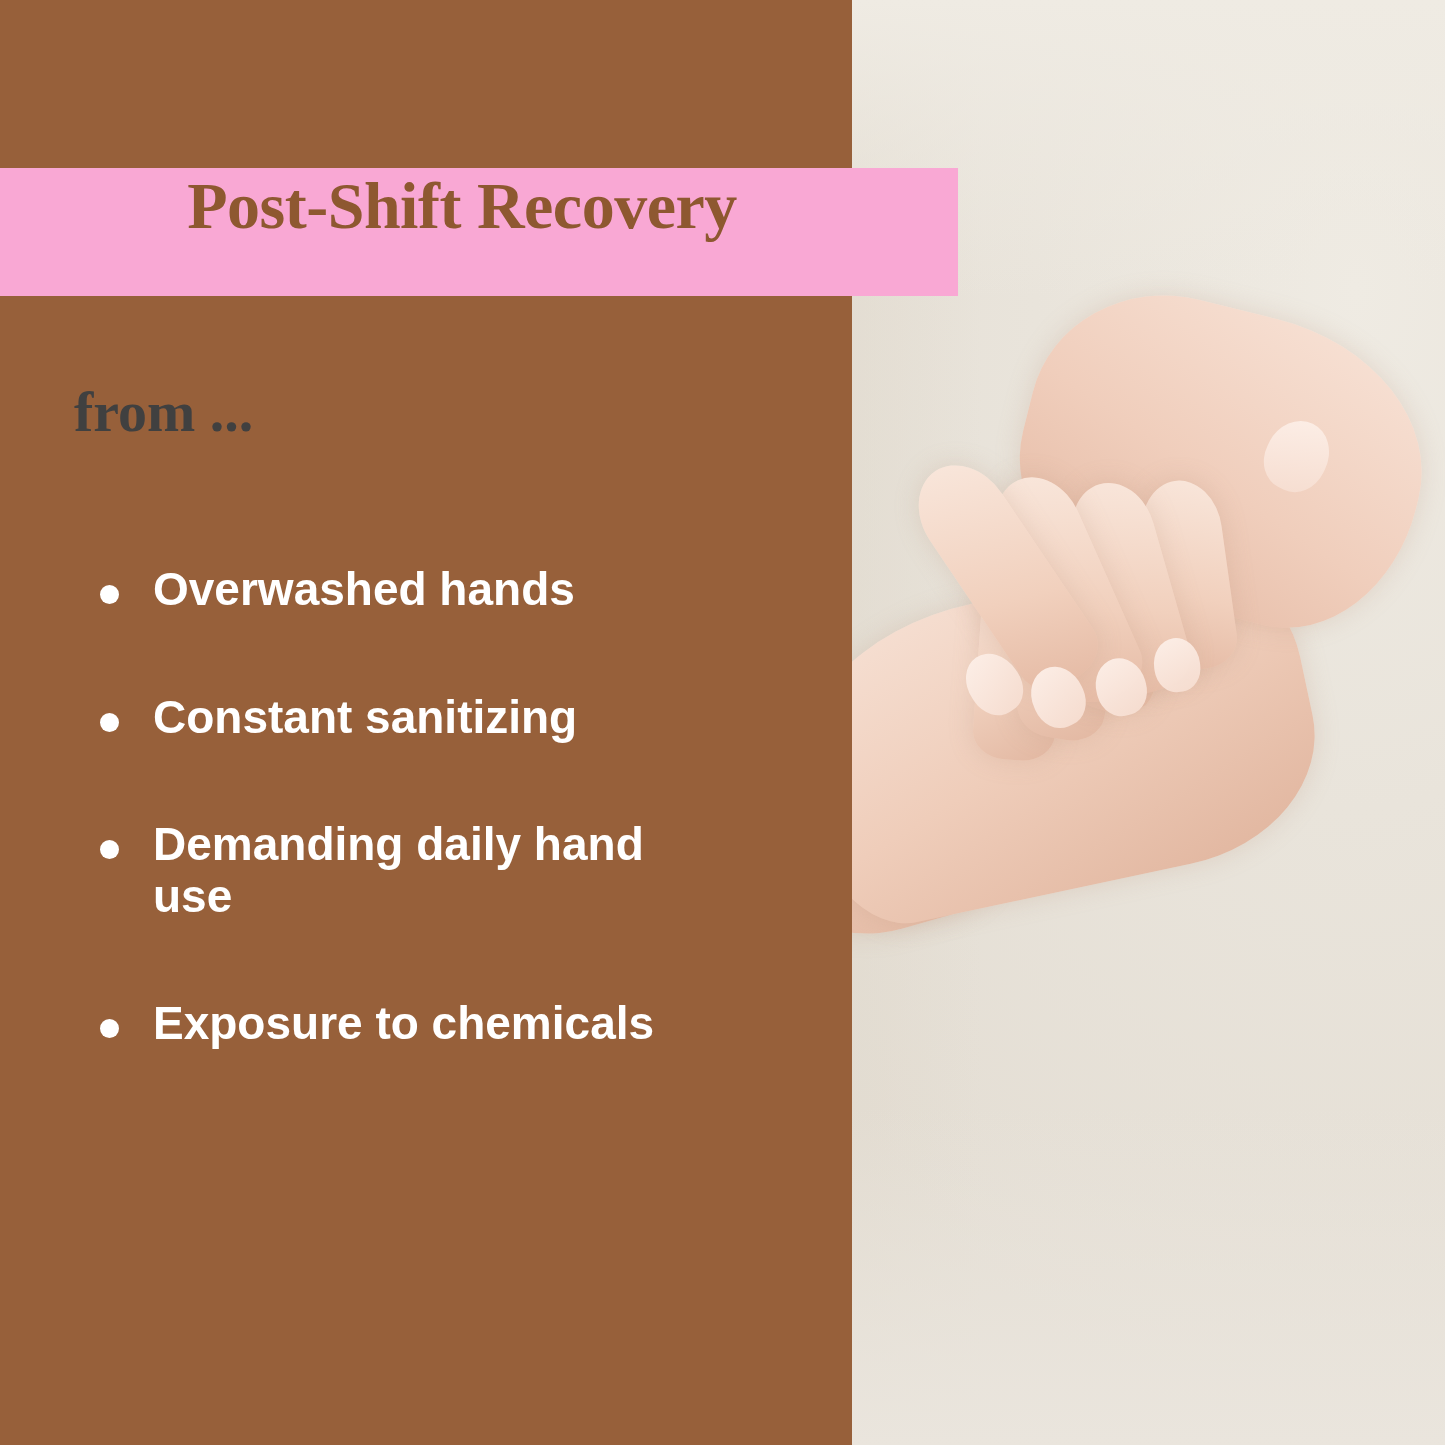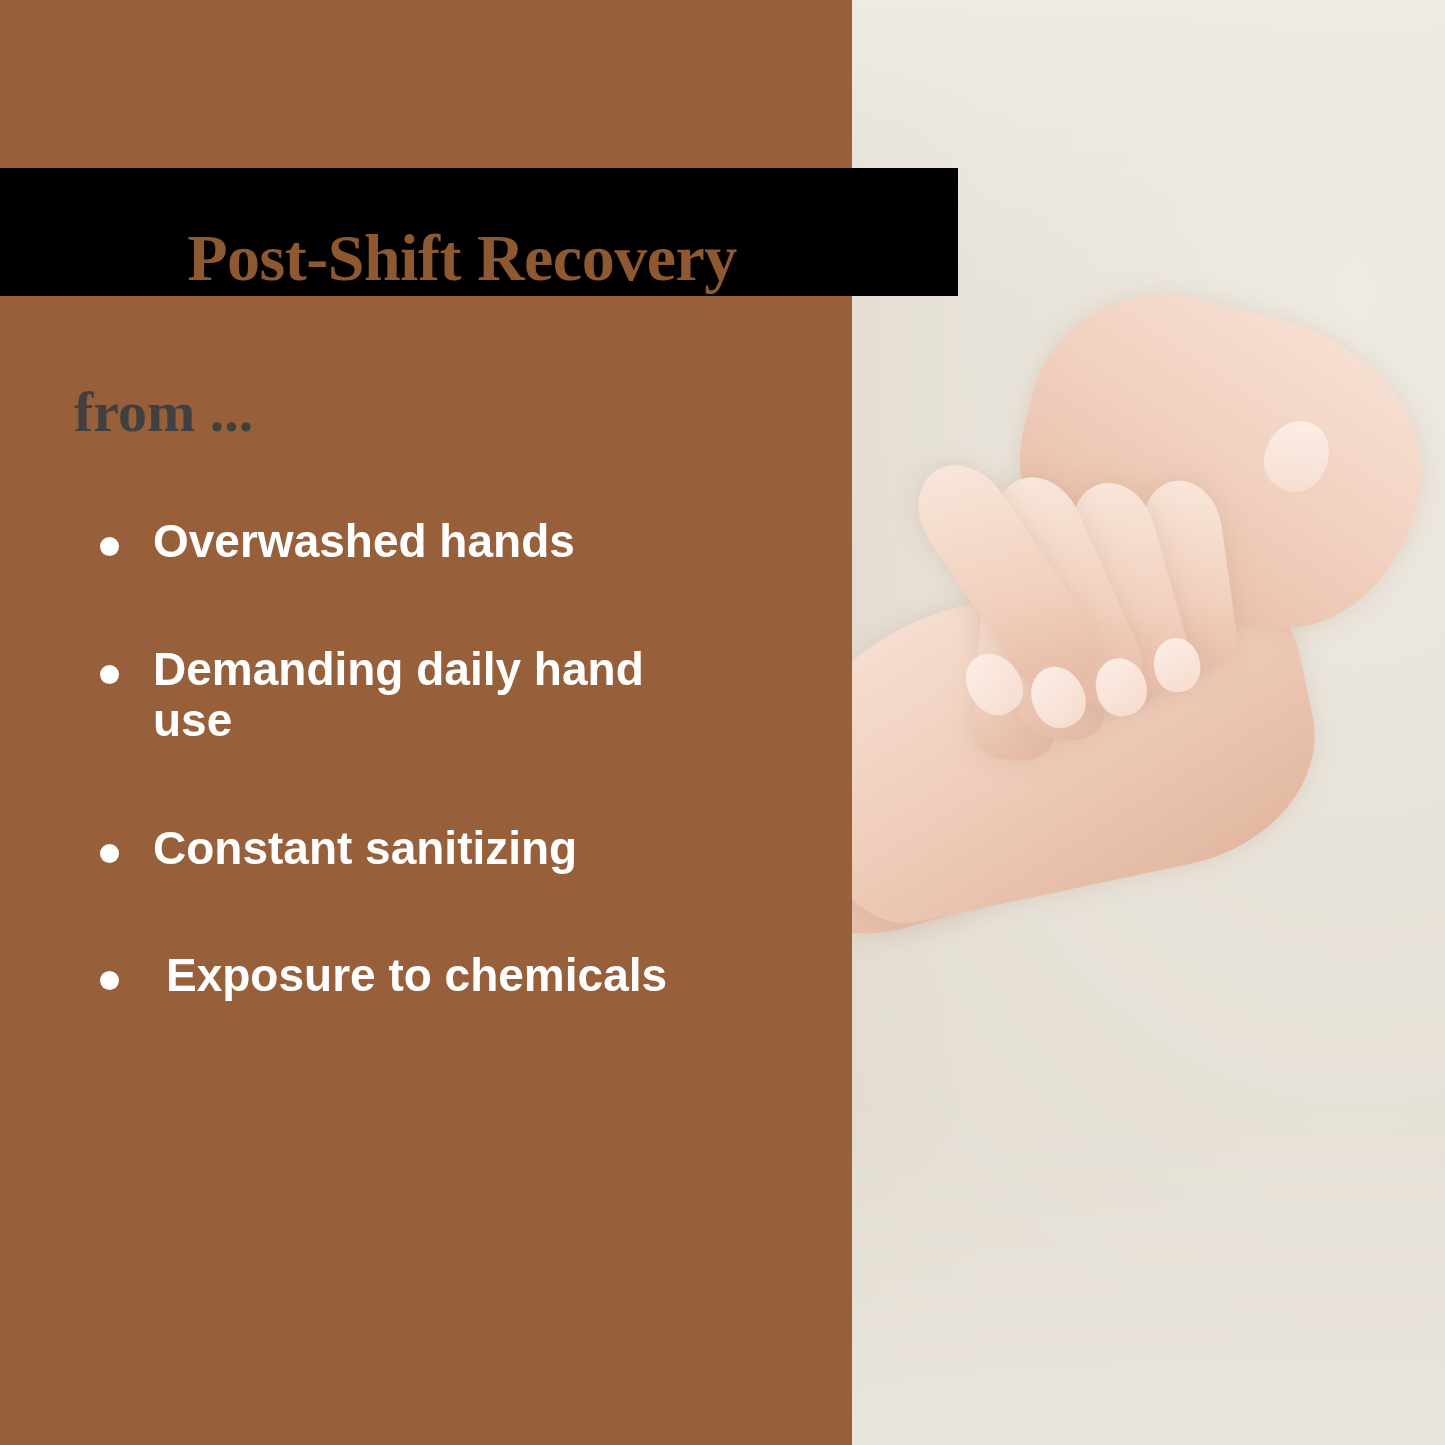--- a/index.html
+++ b/index.html
@@ -140,23 +140,23 @@
     background: #97603a;
   }
 
   
   .title-band {
     position: absolute;
     left: 0;
     top: 168px;
     width: 958px;
     height: 128px;
-    background: #000000;
+    background: #f9a8d4;
     display: flex;
-    align-items: flex-end;
+    align-items: flex-start;
     justify-content: center;
   }
   .title-text {
     font-family: "Liberation Serif", serif;
     font-weight: bold;
     font-size: 66px;
     color: #8e5830;
     letter-spacing: -0.5px;
     white-space: nowrap;
     padding-right: 34px;
@@ -178,22 +178,23 @@
   .bullets {
     position: absolute;
     left: 100px;
     top: 516px;
     width: 660px;
   }
   .bullet {
     display: flex;
     align-items: flex-start;
     margin-bottom: 76px;
-  }
-  .bullet:last-child { margin-bottom: 0; gap: 13px; }
+    margin-top: 48px;
+  }
+  .bullet:last-child { margin-bottom: 0; }
   .dot {
     flex: 0 0 auto;
     width: 19px;
     height: 19px;
     border-radius: 50%;
     background: #ffffff;
     margin-top: 21px;
     margin-right: 34px;
   }
   .bullet-text {
@@ -251,25 +252,25 @@
 
   <div class="subhead">from ...</div>
 
   <div class="bullets">
     <div class="bullet">
       <span class="dot"></span>
       <span class="bullet-text">Overwashed hands</span>
     </div>
     <div class="bullet">
       <span class="dot"></span>
+      <span class="bullet-text">Constant sanitizing</span>
+    </div>
+    <div class="bullet">
+      <span class="dot"></span>
       <span class="bullet-text b-wide">Demanding daily hand use</span>
     </div>
     <div class="bullet">
       <span class="dot"></span>
-      <span class="bullet-text">Constant sanitizing</span>
-    </div>
-    <div class="bullet">
-      <span class="dot"></span>
       <span class="bullet-text">Exposure to chemicals</span>
     </div>
   </div>
 
 </div>
 
 </body></html>

